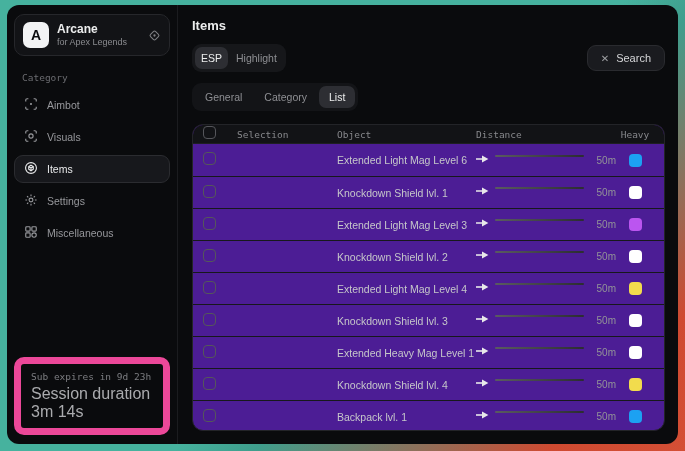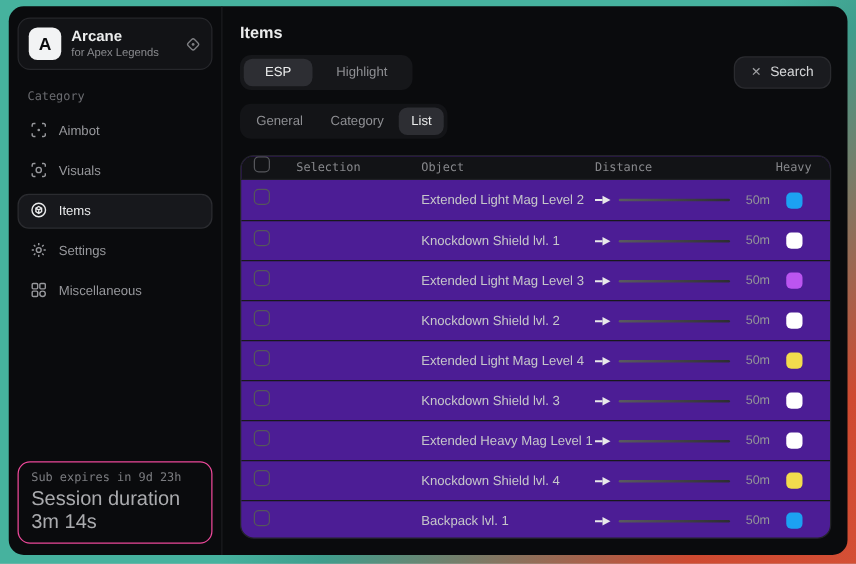--- a/index.html
+++ b/index.html
@@ -41,36 +41,36 @@
   .nav-item {
     display:flex; align-items:center; gap:9px; color:#97989c;
     font-size:10.5px; padding:6px 9px; border-radius:9px; height:28px;
     border:1px solid transparent;
   }
   .nav-item.active { background:#17181c; border-color:#2b2c30; color:#e9eaeb; }
   .nav-item svg { flex:0 0 14px; }
 
   .sb-spacer { flex:1; }
   .session-card {
-    border:1px solid #ec4899; border-radius:10px; padding:7px 10px;
+    border:7px solid #ec4899; border-radius:10px; padding:7px 10px;
     display:flex; flex-direction:column; gap:3px;
   }
   .session-line1 { color:#7c7d81; font-size:9.5px; }
   .session-line2 { color:#aaabae; font-size:16px; }
 
   
   .main { flex:1; padding:13px 13px 13px 14px; display:flex; flex-direction:column; }
   .page-title { color:#eceded; font-size:13px; font-weight:bold; }
 
   .toolbar { display:flex; align-items:center; justify-content:space-between; margin-top:11px; }
   .seg {
     background:#16171a; border-radius:9px; padding:3px; display:flex; gap:2px;
   }
   .seg-item {
-    font-size:10.5px; color:#8e8f93; padding:5px 17px; border-radius:7px;
+    font-size:10.5px; color:#8e8f93; padding:5px 6px; border-radius:7px;
   }
   .seg-item.active { background:#2d2e33; color:#eceded; }
   .search-btn {
     display:flex; align-items:center; gap:7px; background:#1a1b1f;
     border:1px solid #2a2b2f; border-radius:9px; padding:6px 13px;
     color:#d5d6d8; font-size:11px;
   }
   .search-x { color:#9fa0a3; font-size:10px; }
 
   .view-tabs {
@@ -91,21 +91,21 @@
   .thead-row { height:30px; background:#121316; border-bottom:1px solid #1e1f23; }
   .th { color:#87888c; font-size:9.5px; }
   .th.c-col { text-align:center; }
   .trow { height:32px; border-top:1px solid #17181b; }
   .trow:first-child { border-top:none; }
   .checkbox {
     width:13px; height:13px; border:1.5px solid #55565b; border-radius:4px;
     display:inline-block; background:transparent;
   }
   .c-obj { color:#c6c7ca; font-size:10.5px; white-space:nowrap; overflow:hidden; }
-  .c-dist { display:flex; align-items:center; gap:6px; }
+  .c-dist { display:flex; align-items:flex-start; gap:6px; }
   .thumb { display:flex; flex:0 0 13px; }
   .track {
     flex:1; height:2px; border-radius:2px;
     background:linear-gradient(to right,#5a5b60,#2c2d31);
   }
   .dval { color:#939498; font-size:10px; width:26px; text-align:right; }
   .c-col { display:flex; justify-content:center; }
   .swatch { width:13px; height:13px; border-radius:4px; display:inline-block; }
 </style>
 </head>
@@ -215,21 +215,21 @@
         <div><span class="checkbox"></span></div>
         <div class="th mono">Selection</div>
         <div class="th mono">Object</div>
         <div class="th mono">Distance</div>
         <div class="th mono c-col">Heavy</div>
       </div>
       <div id="table-body">
           <div class="trow">
             <div><span class="checkbox"></span></div>
             <div></div>
-            <div class="c-obj">Extended Light Mag Level 2</div>
+            <div class="c-obj">Extended Light Mag Level 6</div>
             <div class="c-dist">
               <span class="thumb">
                 <svg width="13" height="8" viewBox="0 0 13 8">
                   <path d="M0 3.2h6v1.6H0z" fill="#e8e9ea"></path>
                   <path d="M6 0.6L12.4 4 6 7.4z" fill="#e8e9ea"></path>
                 </svg>
               </span>
               <span class="track"></span>
               <span class="dval">50m</span>
             </div>

